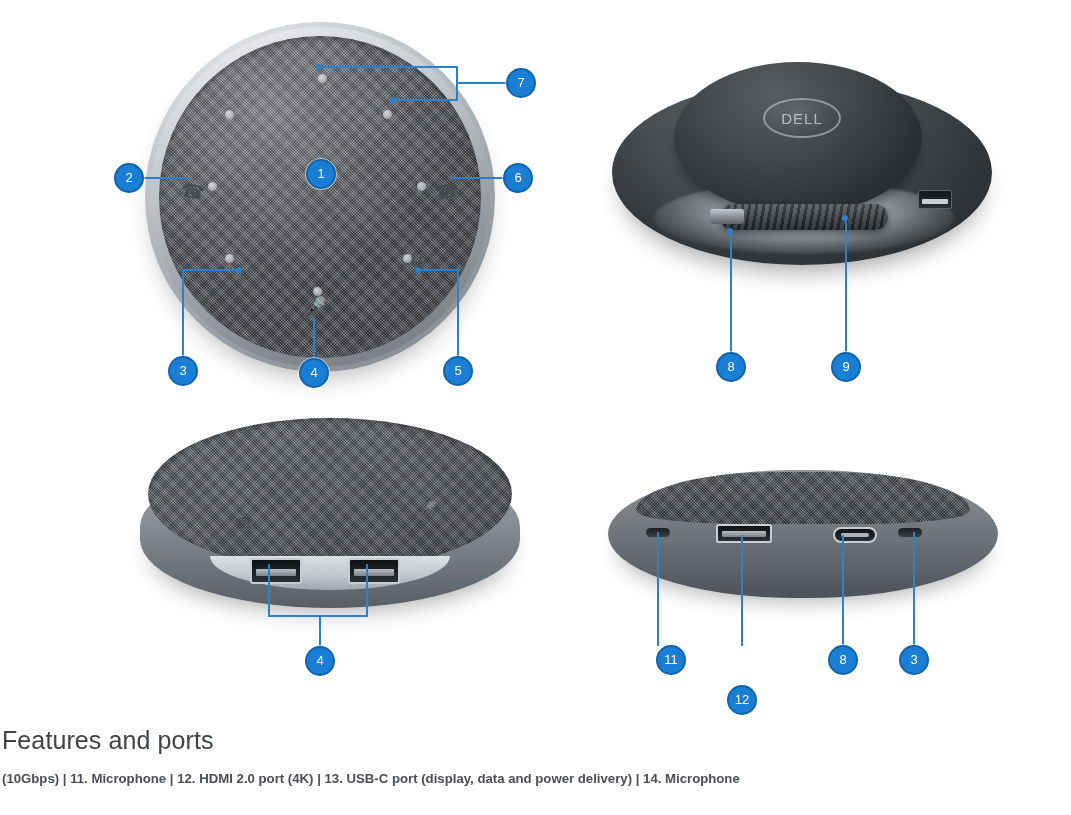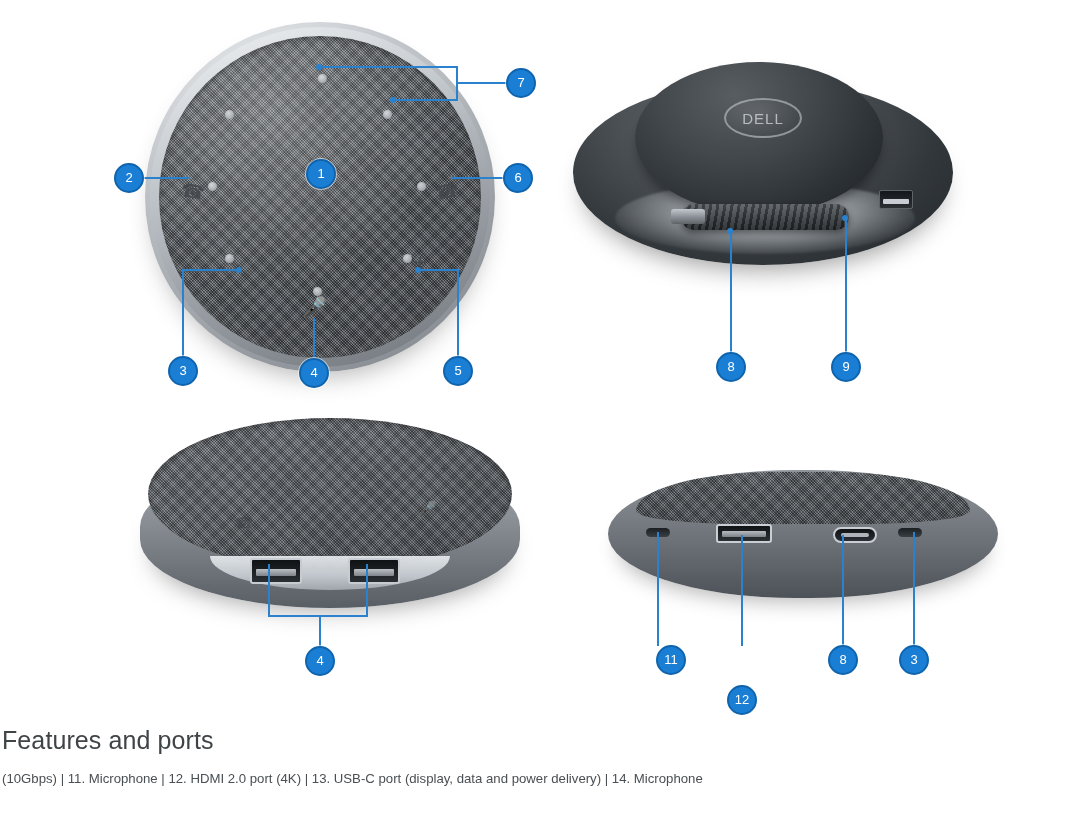--- a/index.html
+++ b/index.html
@@ -76,21 +76,21 @@
     z-index: 12;
   }
   .tp-icon {
     position: absolute; color: #43484d; opacity: 0.9; z-index: 14;
     font-family: "DejaVu Sans", sans-serif;
     line-height: 1;
     pointer-events: none;
   }
 
   
-  #view-bottom { left: 573px; top: 62px; width: 380px; height: 230px; }
+  #view-bottom { left: 612px; top: 62px; width: 380px; height: 230px; }
   .bv-body {
     position: absolute; left: 0; top: 18px; width: 380px; height: 185px;
     border-radius: 50%;
     background:
       radial-gradient(ellipse at 42% 20%, #6e7378 0%, #4d5256 34%, #32373b 66%, #23272a 100%);
     box-shadow: 0 16px 26px -12px rgba(0,0,0,0.40);
   }
   .bv-glow {
     position: absolute; left: 42px; top: 120px; width: 300px; height: 72px;
     border-radius: 50%;
@@ -223,21 +223,21 @@
   #caption-block { position: absolute; left: 0; top: 726px; width: 922px; }
   #page-title {
     font-size: 25px; color: #3f4447; font-weight: normal;
     letter-spacing: 0.1px; padding: 0 2px;
   }
   #legend {
     margin-top: 14px; padding: 0 2px;
     font-size: 13.2px; line-height: 20px; color: #4a4f53;
     white-space: nowrap;
   }
-  #legend-line2 { white-space: normal; }
+  #legend-line2 { white-space: normal; font-weight: bold; }
 </style>
 </head>
 <body>
 
 <div id="page">
 
   <div class="figure">
 
     <div class="view" id="view-top">
       <div class="disc-outer"></div>

